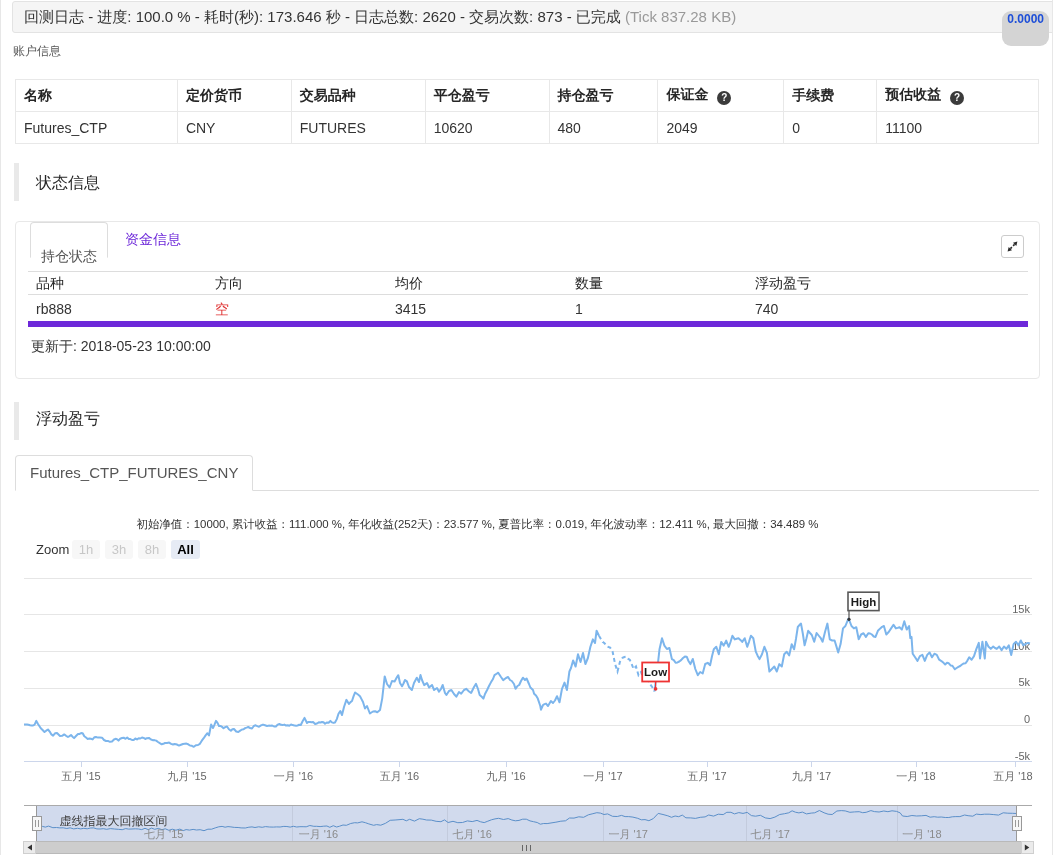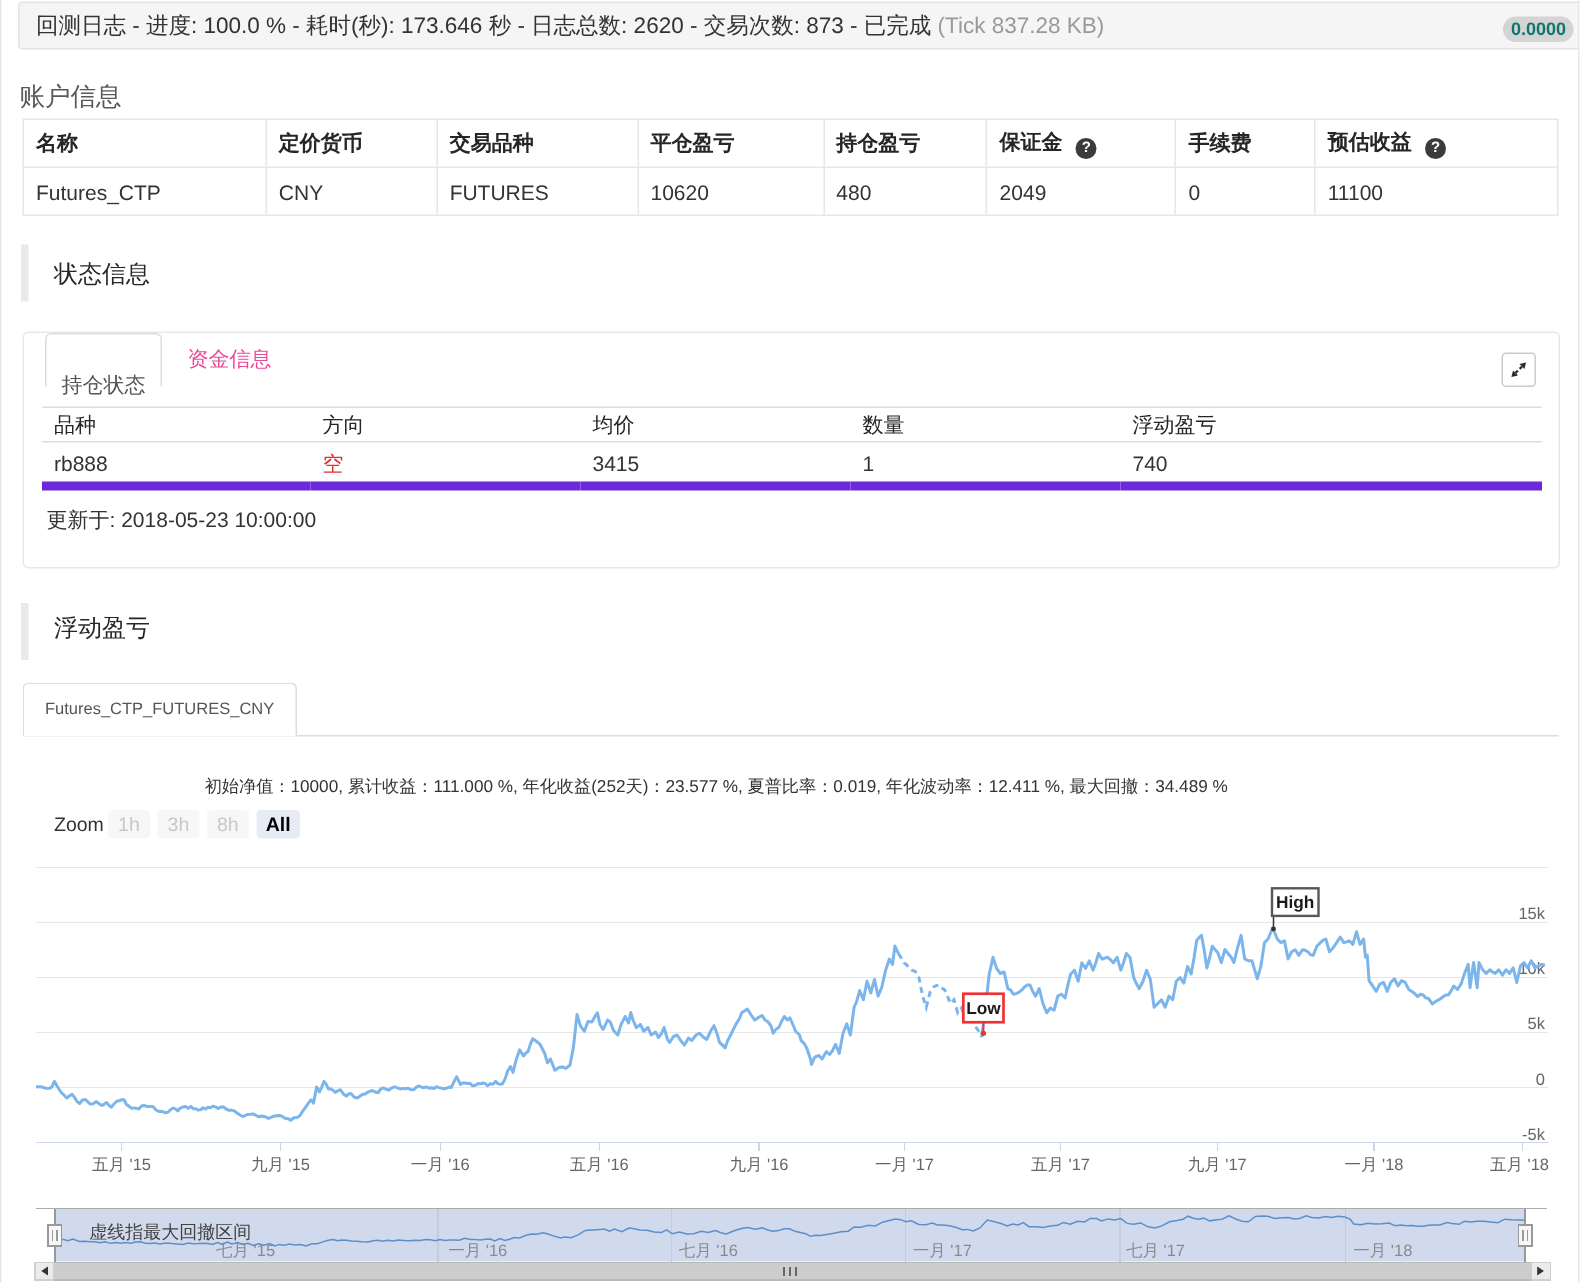--- a/index.html
+++ b/index.html
@@ -3,53 +3,53 @@
 <meta charset="utf-8">
 <style>
 * { margin:0; padding:0; box-sizing:border-box; }
 body { font-family:"Liberation Sans", sans-serif; background:#fff; }
 #page { position:relative; width:1053px; height:855px; background:#fff; overflow:hidden;
   border-left:1px solid #e7e7e7; border-right:1px solid #e7e7e7; }
 .topbar { position:absolute; left:0; top:1px; width:1051px; height:32px; background:#f5f5f5;
   border:1px solid #e3e3e3; border-radius:3px;margin-left:11px; }
 .topbar .txt { position:absolute; left:11px; top:6px; font-size:15px; color:#333; }
 .topbar .txt .gray { color:#999; }
-.badge0 { position:absolute; right:13px; top:9px; height:17px; line-height:17px; padding:0 5px;
-  background:#d4d4d4; border-radius:9px; color:#0f766e; font-size:12px; font-weight:bold; }
-.seclabel { position:absolute; left:12px; top:53px; font-size:17px; color:#595959; }
+.badge0 { position:absolute; right:13px; top:9px; height:35px; line-height:17px; padding:0 5px;
+  background:#d4d4d4; border-radius:9px; color:#1d4ed8; font-size:12px; font-weight:bold; }
+.seclabel { position:absolute; left:12px; top:43px; font-size:12px; color:#595959; }
 table.acct { position:absolute; left:14px; top:79px; width:1024px; border-collapse:collapse;
   font-size:14px; color:#333; }
 table.acct th, table.acct td { border:1px solid #e8e8e8; height:32px; padding:0 0 0 8px;
   text-align:left; font-weight:normal; vertical-align:middle; }
 table.acct th { font-weight:bold; color:#262626; }
 .qicon { display:inline-block; width:14px; height:14px; border-radius:50%; background:#3b3b3b;
   color:#fff; font-size:10px; font-weight:bold; text-align:center; line-height:14px;
   vertical-align:-2px; margin-left:5px; }
 .h2bar { position:absolute; left:13px; width:5px; height:38px; background:#e9e9e9; }
 .h2txt { position:absolute; left:35px; font-size:16px; color:#262626; }
 .panel1 { position:absolute; left:14px; top:221px; width:1025px; height:158px;
   border:1px solid #e8e8e8; border-radius:4px; background:#fff; }
 .ptabs { position:absolute; left:12px; top:14px; width:1000px; height:36px;
   border-bottom:1px solid #ddd; }
 .ptab-active { position:absolute; left:14px; top:0; height:36px; padding:16px 10px; line-height:34px;
   background:#fff; border:1px solid #ddd; border-bottom:1px solid #fff; border-radius:4px 4px 0 0;
   font-size:14px; color:#555; }
 .ptab-link { position:absolute; left:94px; top:0; height:36px; line-height:34px; padding:0 15px;
-  font-size:14px; color:#ec4899; }
+  font-size:14px; color:#6d28d9; }
 .expandbtn { position:absolute; right:15px; top:13px; width:23px; height:23px;
   border:1px solid #ccc; border-radius:3px; background:#fff; }
 table.pos { position:absolute; left:12px; top:51px; width:1000px; border-collapse:collapse;
   font-size:14px; color:#333; table-layout:fixed; }
 table.pos th { text-align:left; font-weight:normal; color:#262626; padding:2px 8px 2px 8px;
   line-height:17px; border-bottom:1px solid #ddd; }
 table.pos td { text-align:left; padding:6px 8px 4px 8px; line-height:16px; border-bottom:6px solid #6d28d9; }
 .updated { position:absolute; left:15px; top:116px; font-size:14px; color:#333; }
 .ctab { position:absolute; left:14px; top:455px; height:36px; padding:0 14px; line-height:34px;
   background:#fff; border:1px solid #ddd; border-bottom:1px solid #fff; border-radius:4px 4px 0 0;
-  font-size:11px; color:#555; z-index:2; }
+  font-size:15px; color:#555; z-index:2; }
 .ctabline { position:absolute; left:14px; top:490px; width:1024px; height:1px; background:#ddd; }
 .stats { position:absolute; left:0; top:517px; width:953px; text-align:center; font-size:11.45px;
   color:#333; }
 .zoomrow { position:absolute; left:23px; top:540px; height:19px; font-size:13px; color:#333;margin-left:12px; }
 .zbtn { display:inline-block; height:19px; line-height:19px; padding:0 6.5px; margin-left:5.5px;
   border-radius:3px; background:#f7f7f7; color:#c7c7c7; font-size:13px; text-align:center; }
 .zbtn.all { background:#e6ebf5; color:#000; font-weight:bold; padding:0 6px; }
 </style>
 </head>
 <body>

